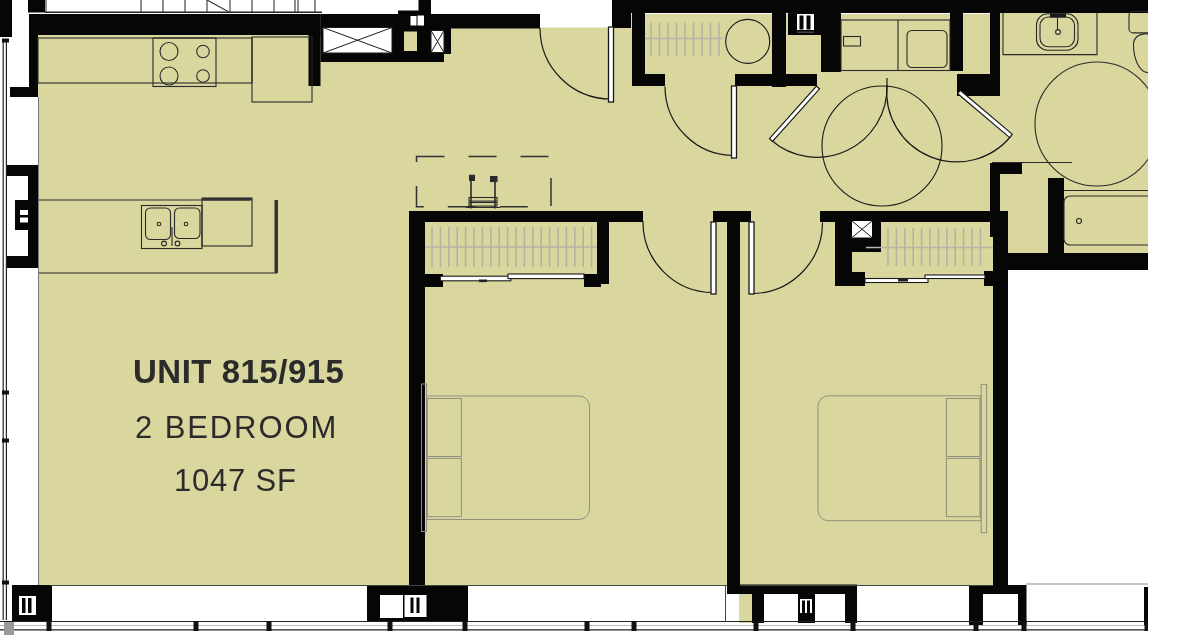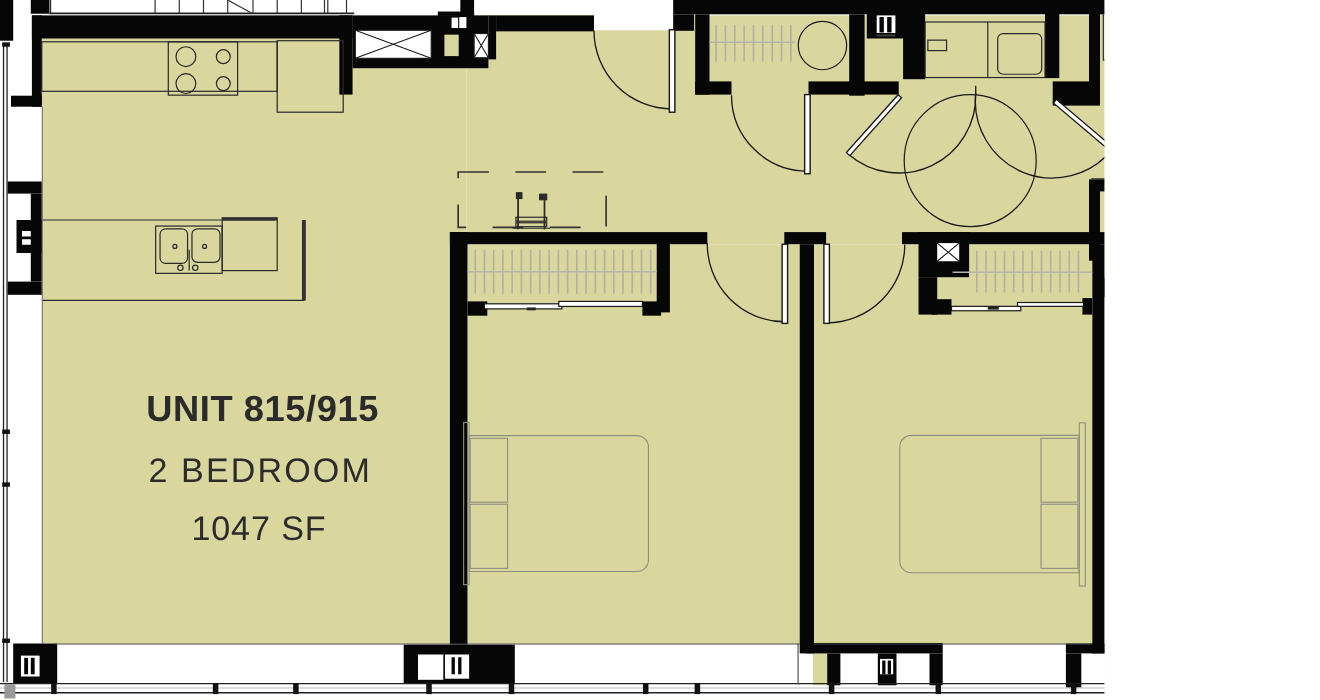--- a/index.html
+++ b/index.html
@@ -1,16 +1,16 @@
 <!DOCTYPE html>
 <html><head>
 <meta charset="utf-8">
 <style>
   html,body{margin:0;padding:0;background:#fff;}
-  .wrap{width:1004px;height:636px;position:relative;overflow:hidden;background:#fef9c3;}
+  .wrap{width:1148px;height:636px;position:relative;overflow:hidden;background:#d946ef;}
   svg{display:block;}
   text{font-family:"Liberation Sans", sans-serif;fill:#2b2b2b;}
 </style>
 </head>
 <body>
 <div class="wrap">
 <svg width="1200" height="636" viewBox="0 0 1200 636">
 
 <rect x="0" y="0" width="1200" height="636" fill="#ffffff"></rect>
 

